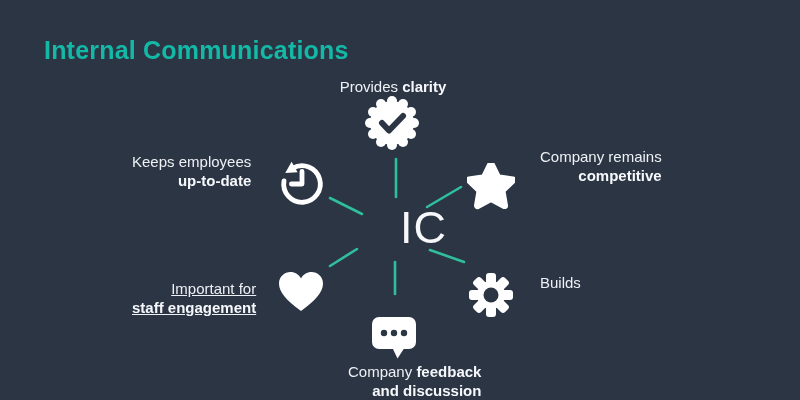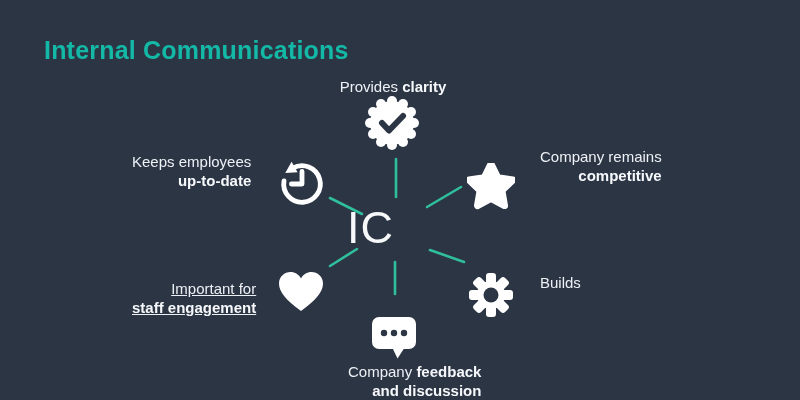--- a/index.html
+++ b/index.html
@@ -15,21 +15,21 @@
 
   .title {
     position: absolute; left: 44px; top: 36px;
     font-size: 25px; font-weight: 700; color: #14b8a6;
     letter-spacing: 0.2px;
   }
 
   .center-label {
     position: absolute; left: 347px; top: 199px;
     width: 100px; height: 58px; line-height: 58px;
-    text-align: left;
+    text-align: right;
     font-size: 45px; font-weight: 400; color: #f7f8fa;
     letter-spacing: 1px;
   }
 
   .spokes { position: absolute; left: 0; top: 0; }
 
   .icon { position: absolute; }
   .icon svg { display: block; }
 
   .label {

